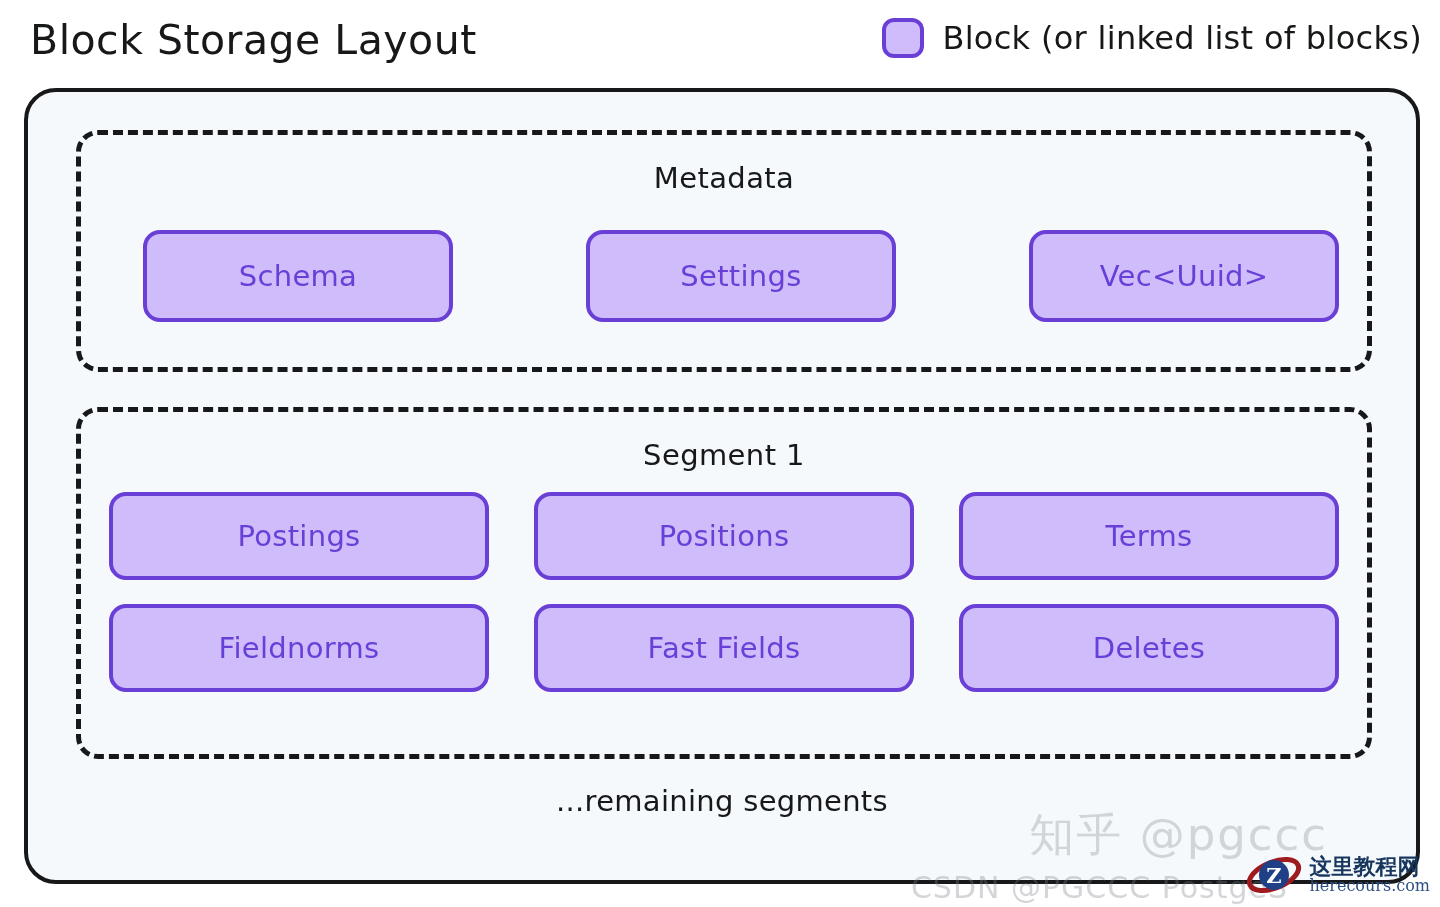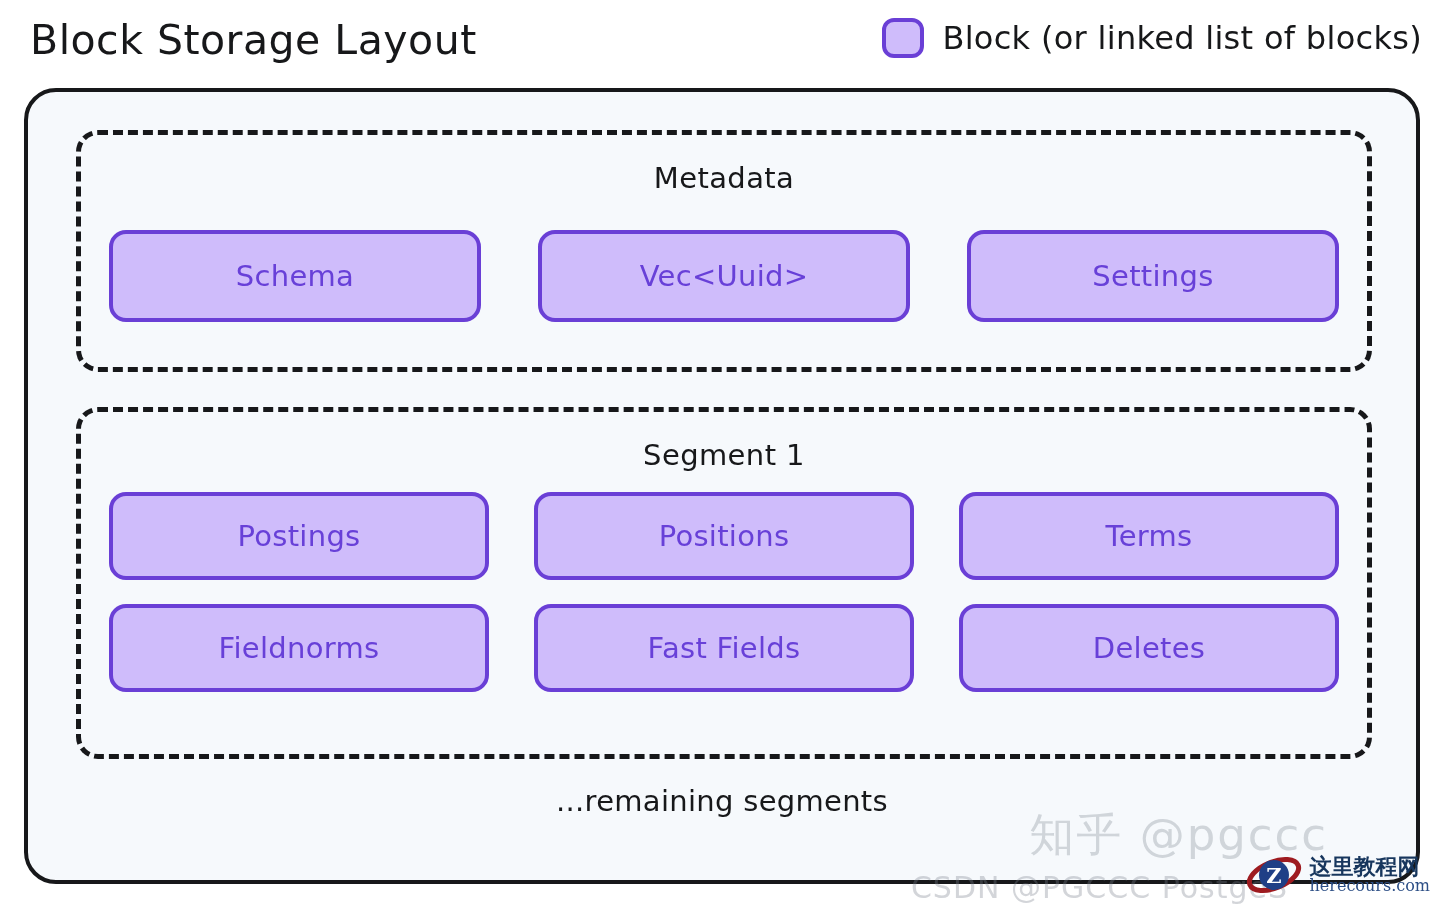--- a/index.html
+++ b/index.html
@@ -122,21 +122,21 @@
     border-radius: 17px;
     display: flex;
     align-items: center;
     justify-content: center;
     font-family: "DejaVu Sans", sans-serif;
     font-size: 29px;
     color: #6840d8;
     letter-spacing: 0.3px;
     white-space: nowrap;
   }
-  .row-meta .block  { width: 372px; height: 92px; }
+  .row-meta .block  { width: 310px; height: 92px; margin-left: 34px; }
   .row-seg-1 .block,
   .row-seg-2 .block { width: 380px; height: 88px; }
 
   
   .remaining {
     position: absolute;
     left: 0;
     right: 0;
     top: 692px;
     text-align: center;
@@ -211,22 +211,22 @@
     <div class="legend-swatch"></div>
     <div class="legend-label">Block (or linked list of blocks)</div>
   </div>
 
   <div class="outer">
 
     <div class="group group-metadata">
       <div class="group-title">Metadata</div>
       <div class="row row-meta">
         <div class="block">Schema</div>
+        <div class="block">Settings</div>
         <div class="block">Vec&lt;Uuid&gt;</div>
-        <div class="block">Settings</div>
       </div>
     </div>
 
     <div class="group group-segment">
       <div class="group-title">Segment 1</div>
       <div class="row row-seg-1">
         <div class="block">Postings</div>
         <div class="block">Positions</div>
         <div class="block">Terms</div>
       </div>

